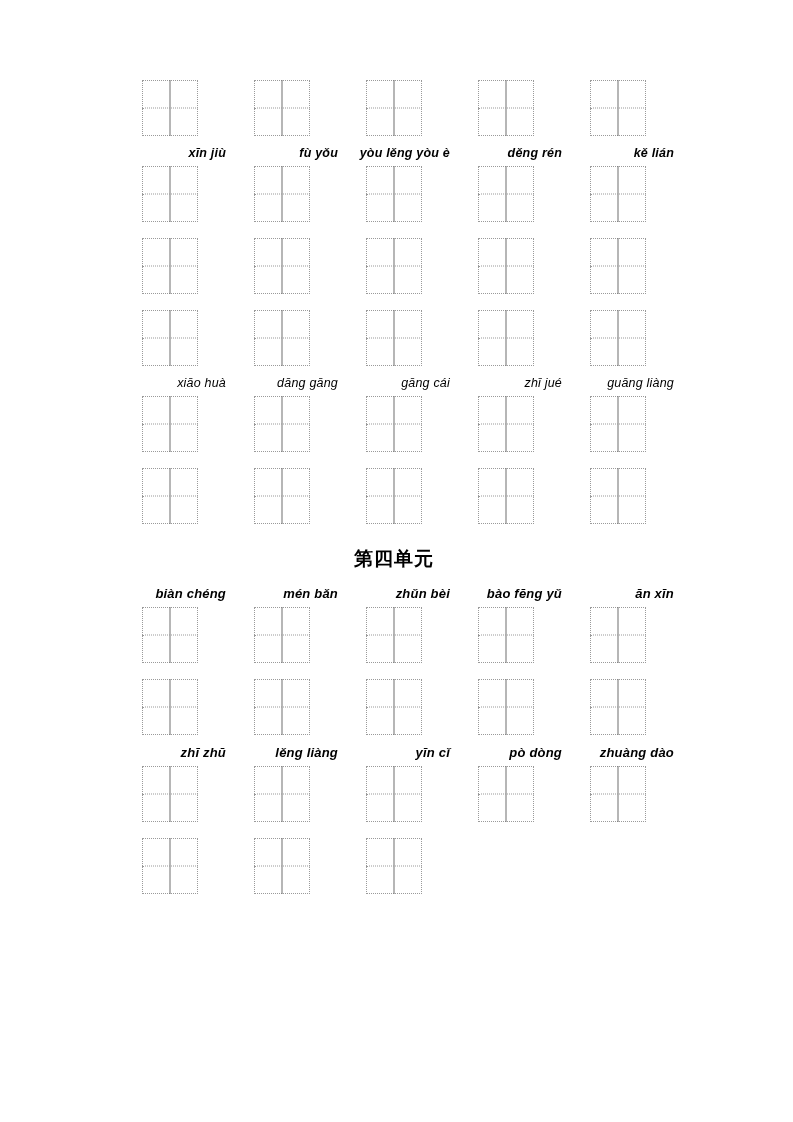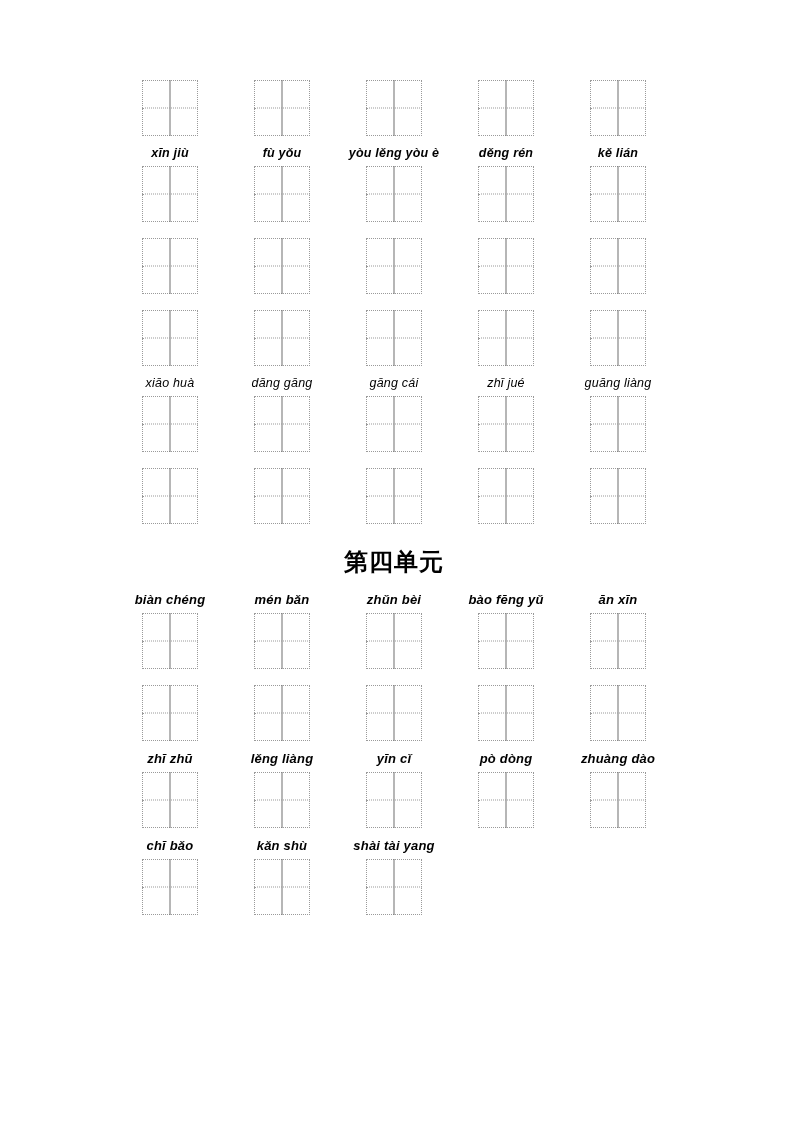--- a/index.html
+++ b/index.html
@@ -71,34 +71,34 @@
   
   .pinyinrow {
     display: flex;
     width: 560px;
     font-size: 12.5px;
     font-style: italic;
     letter-spacing: 0.2px;
   }
   .pinyinslot {
     width: 112px;
-    text-align: center;
+    text-align: right;
     white-space: nowrap;
   }
   .pinyinslot span {
     display: inline-block;
   }
   .bold { font-weight: bold; }
   .spacer-sm { height: 10px; }
   .spacer-xs { height: 6px; }
 
   
   .section-title {
     text-align: center;
-    font-size: 24px;
+    font-size: 19px;
     font-weight: bold;
     font-family: Liberation Mono, monospace;
     letter-spacing: 1px;
     margin: 0;
     padding: 0;
     width: 560px;
   }
   
   .pinyinrow.u4 {
     font-size: 13px;
@@ -321,27 +321,20 @@
           </div>
         <div class="cellslot">
             <div class="tzg"></div>
           </div>
         <div class="cellslot">
             <div class="tzg"></div>
           </div>
       </div>
       <div class="spacer-sm"></div>
 
-      <div class="pinyinrow u4">
-        <div class="pinyinslot"><span>chī   bǎo</span></div>
-        <div class="pinyinslot"><span>kǎn  shù</span></div>
-        <div class="pinyinslot"><span>shài   tài   yang</span></div>
-        <div class="pinyinslot"><span></span></div>
-        <div class="pinyinslot"><span></span></div>
-      </div>
       <div class="spacer-xs"></div>
       <div class="gridrow">
         <div class="cellslot">
             <div class="tzg"></div>
           </div>
         <div class="cellslot">
             <div class="tzg"></div>
           </div>
         <div class="cellslot">
             <div class="tzg"></div>

